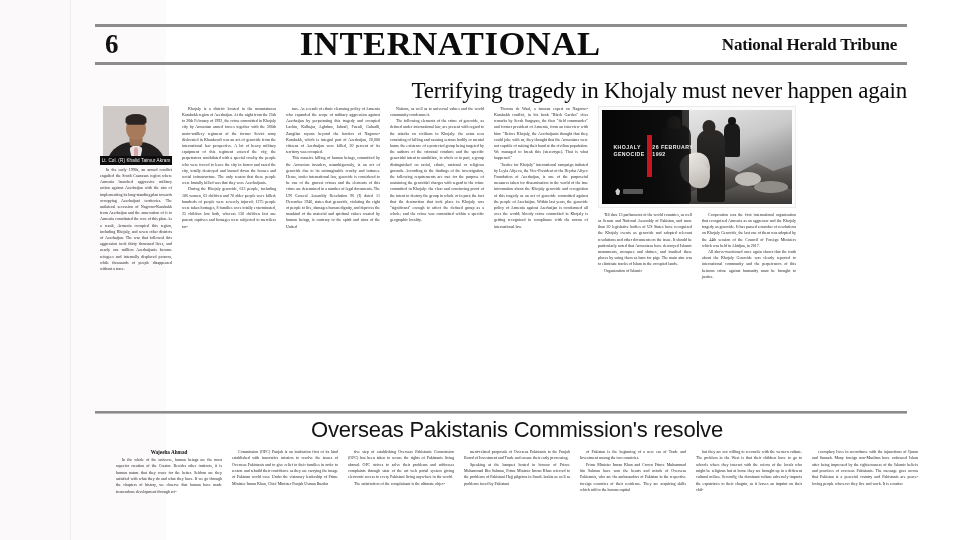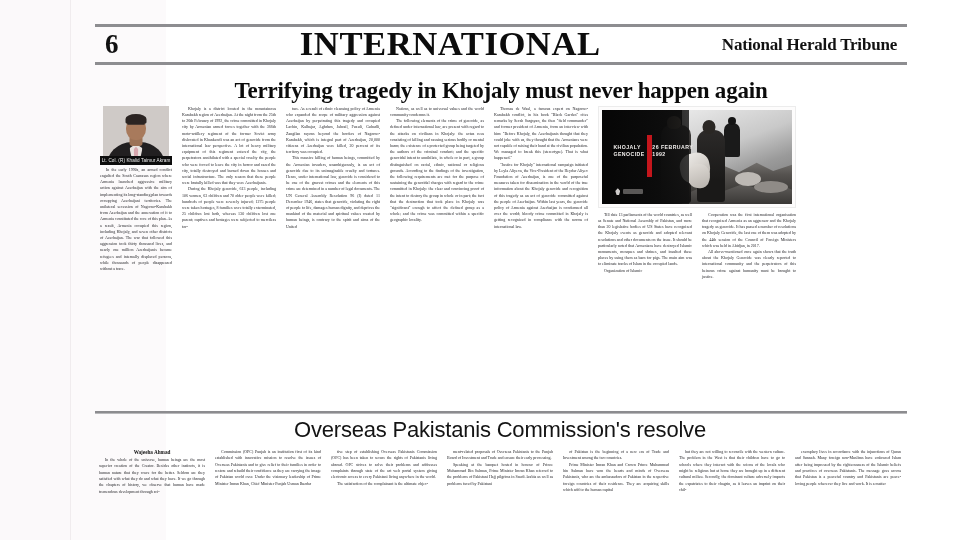--- a/index.html
+++ b/index.html
@@ -106,24 +106,24 @@
 
   
   .article-one {
     position: absolute;
     left: 95px;
     top: 78px;
     width: 812px;
   }
   .headline {
     font-family: "Liberation Serif", serif;
-    font-weight: bold;
+    font-weight: normal;
     font-size: 23px;
     line-height: 1.12;
-    text-align: center;
+    text-align: right;
     color: #0b0b0b;
     margin: 0 0 2px 0;
     letter-spacing: -0.2px;
   }
   .subhead {
     font-family: "Liberation Serif", serif;
     font-weight: normal;
     font-size: 20px;
     line-height: 1.1;
     text-align: center;
@@ -386,21 +386,21 @@
     top: 411px;
     width: 812px;
     height: 0;
     border-top: 2px solid #8c8c8f;
     border-bottom: 1px solid #b9b9bb;
   }
 
   
   .article-two {
     position: absolute;
-    left: 94px;
+    left: 111px;
     top: 418px;
     width: 812px;
   }
   .headline2 {
     font-family: "Liberation Sans", sans-serif;
     font-weight: normal;
     font-size: 22px;
     line-height: 1.1;
     text-align: center;
     color: #141414;

